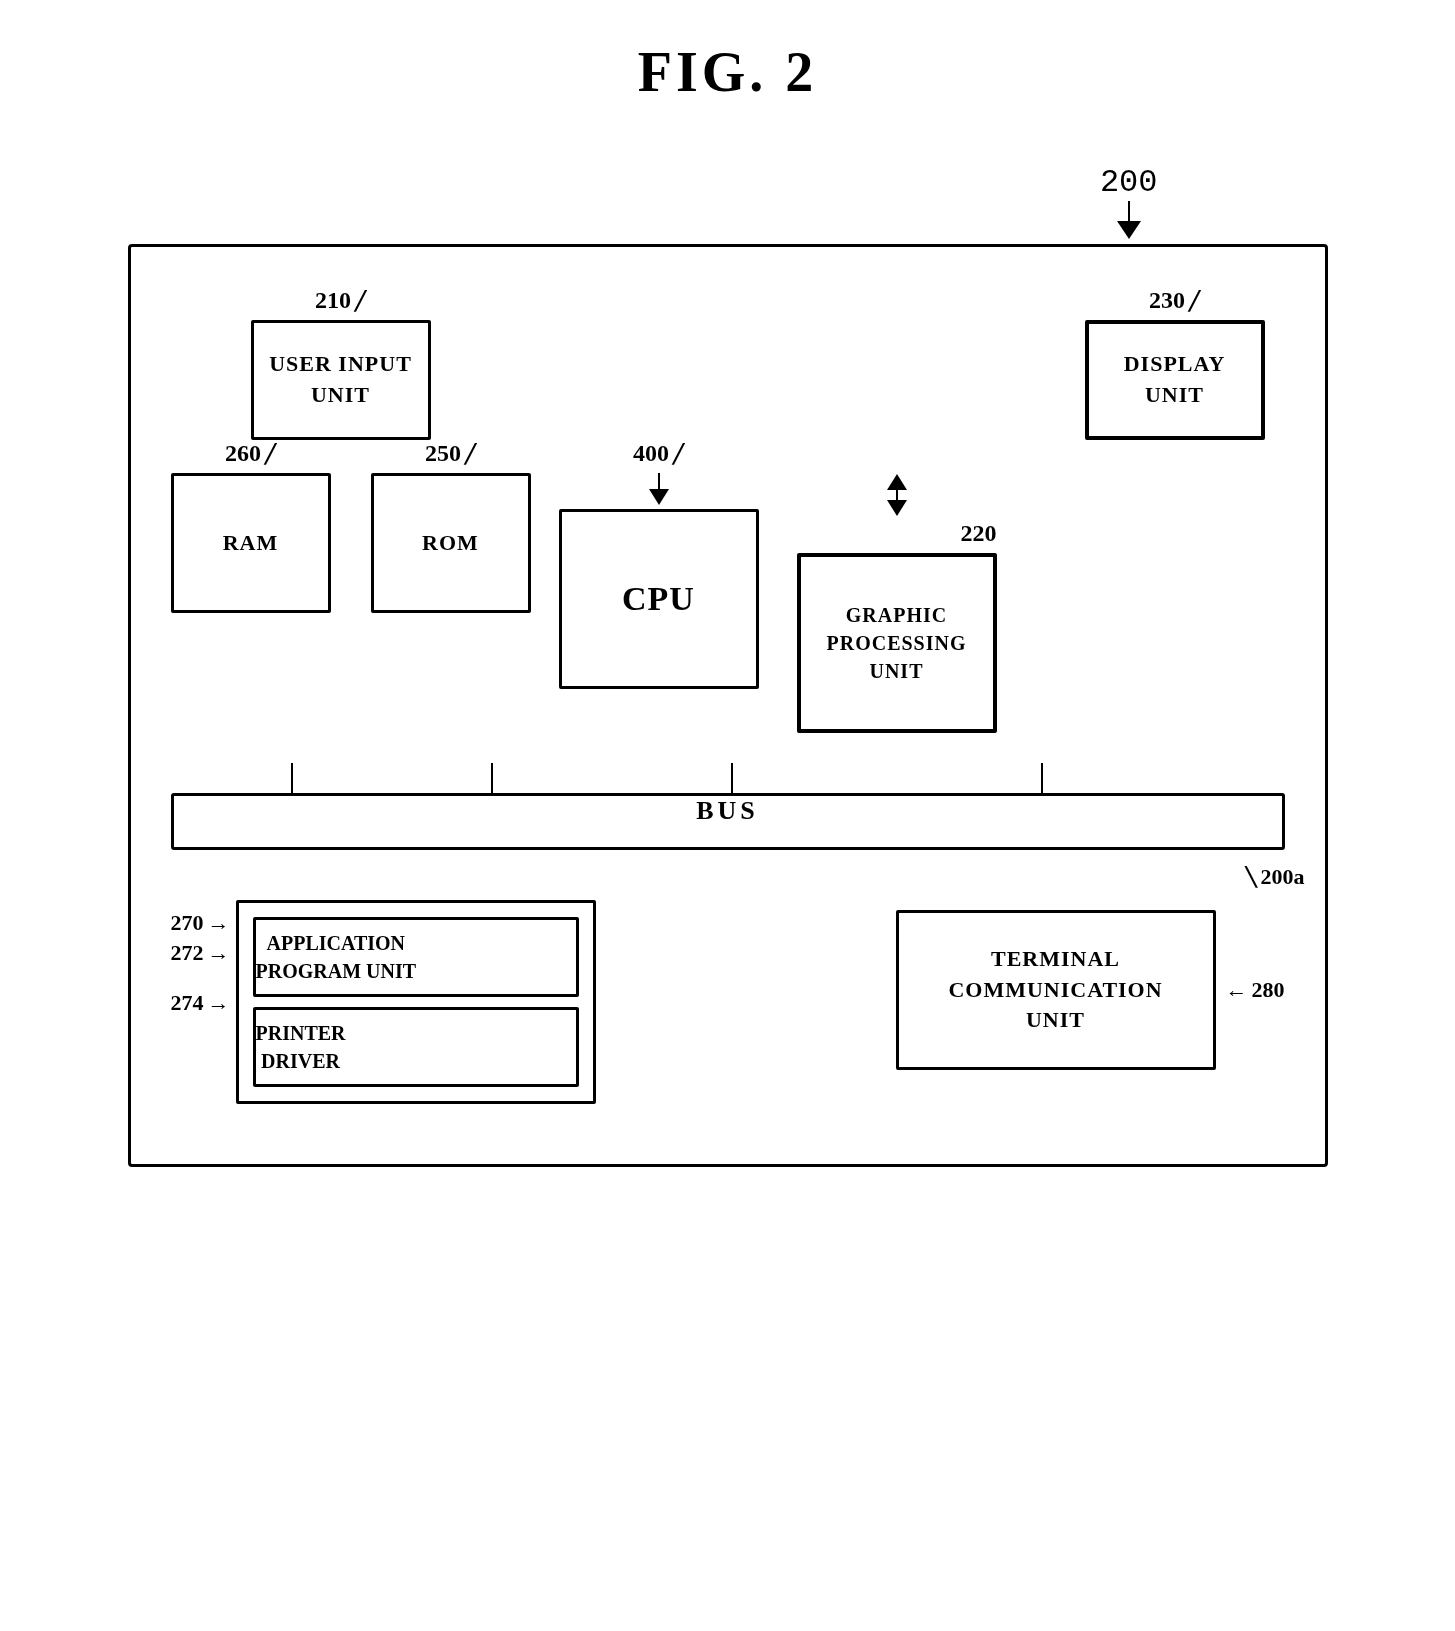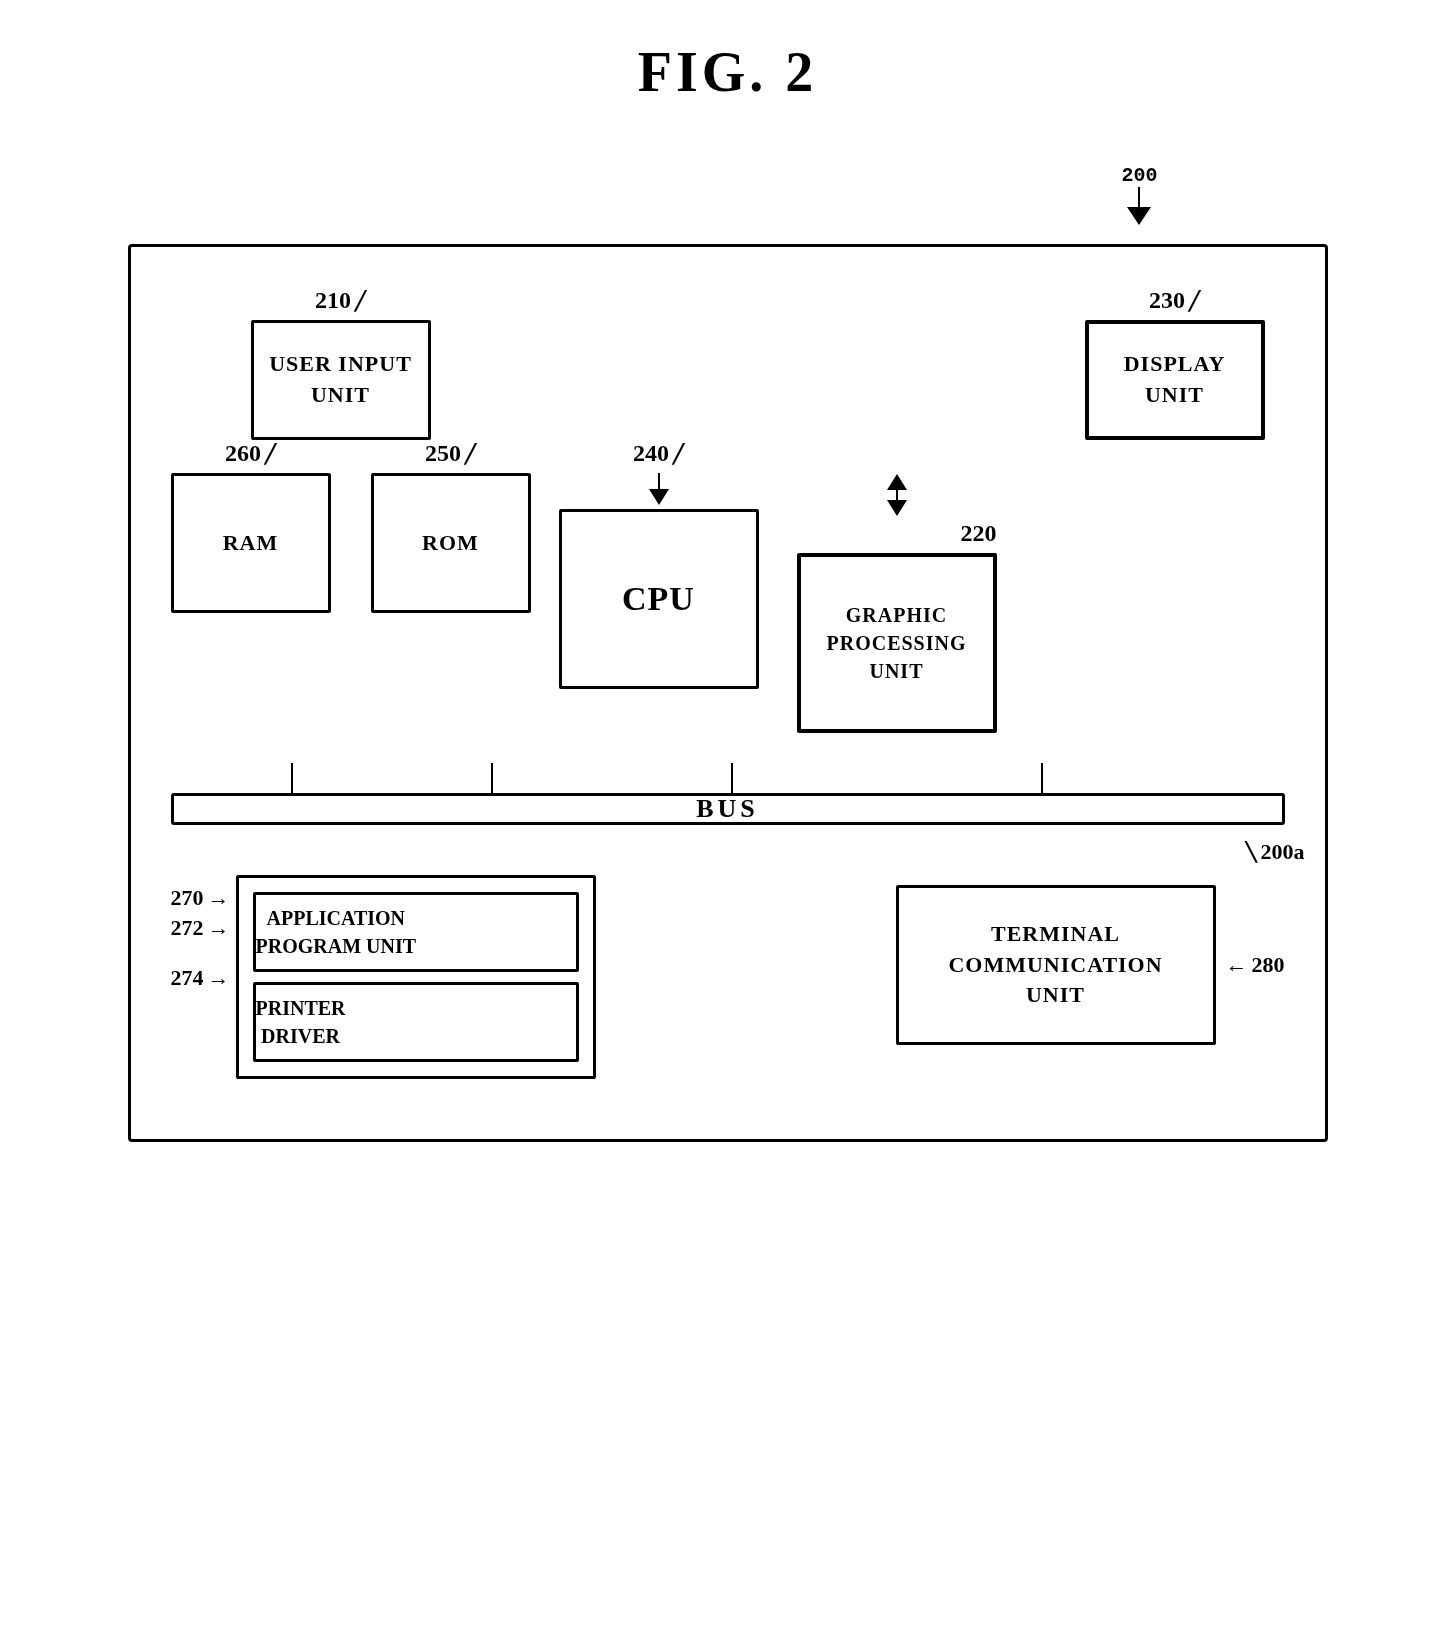--- a/index.html
+++ b/index.html
@@ -65,24 +65,23 @@
     .box-gpu { width: 200px; height: 180px; font-size: 20px; }
 
     
     .bus-container {
       margin-top: 30px;
       position: relative;
     }
     .bus-bar {
       border: 3px solid #000;
       border-radius: 3px;
-      height: 32px;
+      height: 57px;
       width: 100%;
       display: flex;
-      align-items: center;
       justify-content: center;
       font-size: 26px;
       font-weight: bold;
       letter-spacing: 2px;
       background: #fff;
     }
 
     
     .app-outer {
       border: 3px solid #000;
@@ -137,21 +136,21 @@
 
   </style>
 </head>
 <body>
 
 <div class="page-title">FIG. 2</div>
 
 <div class="diagram-wrapper">
 
   <div style="position:absolute; top: 0; right: 170px; display:flex; flex-direction:column; align-items:center;">
-    <span style="font-size:20px; font-weight:bold; font-family:'Courier New',monospace;">200</span>
+    <span style="font-size:32px; font-weight:normal; font-family:'Courier New',monospace;">200</span>
     <div style="width:2px; height:20px; background:#000;"></div>
     <div style="width:0; height:0; border-left:12px solid transparent; border-right:12px solid transparent; border-top:18px solid #000;"></div>
   </div>
 
   <div class="main-box" style="margin-top:80px;">
     <div class="diagram-inner">
 
       <div style="display:flex; justify-content:center; gap:40px; align-items:flex-end; margin-bottom:0; position:relative;">
 
         <div style="display:flex; flex-direction:column; align-items:center; margin-left:80px;">
@@ -204,21 +203,21 @@
               <span style="font-size:18px;">╱</span>
             </div>
             <div class="component-box box-rom">
               <span>ROM</span>
             </div>
           </div>
         </div>
 
         <div style="display:flex; flex-direction:column; align-items:center;">
           <div style="font-size:24px; font-weight:bold; margin-bottom:6px; display:flex; align-items:center; gap:4px;">
-            <span>240</span>
+            <span>400</span>
             <span style="font-size:18px;">╱</span>
           </div>
 
           <div style="display:flex; flex-direction:column; align-items:center; margin-bottom:4px;">
             <div style="width:2px; height:16px; background:#000;"></div>
             <div class="arrow-down"></div>
           </div>
           <div class="component-box box-cpu">
             <span style="font-size:34px; font-weight:bold;">CPU</span>
           </div>

